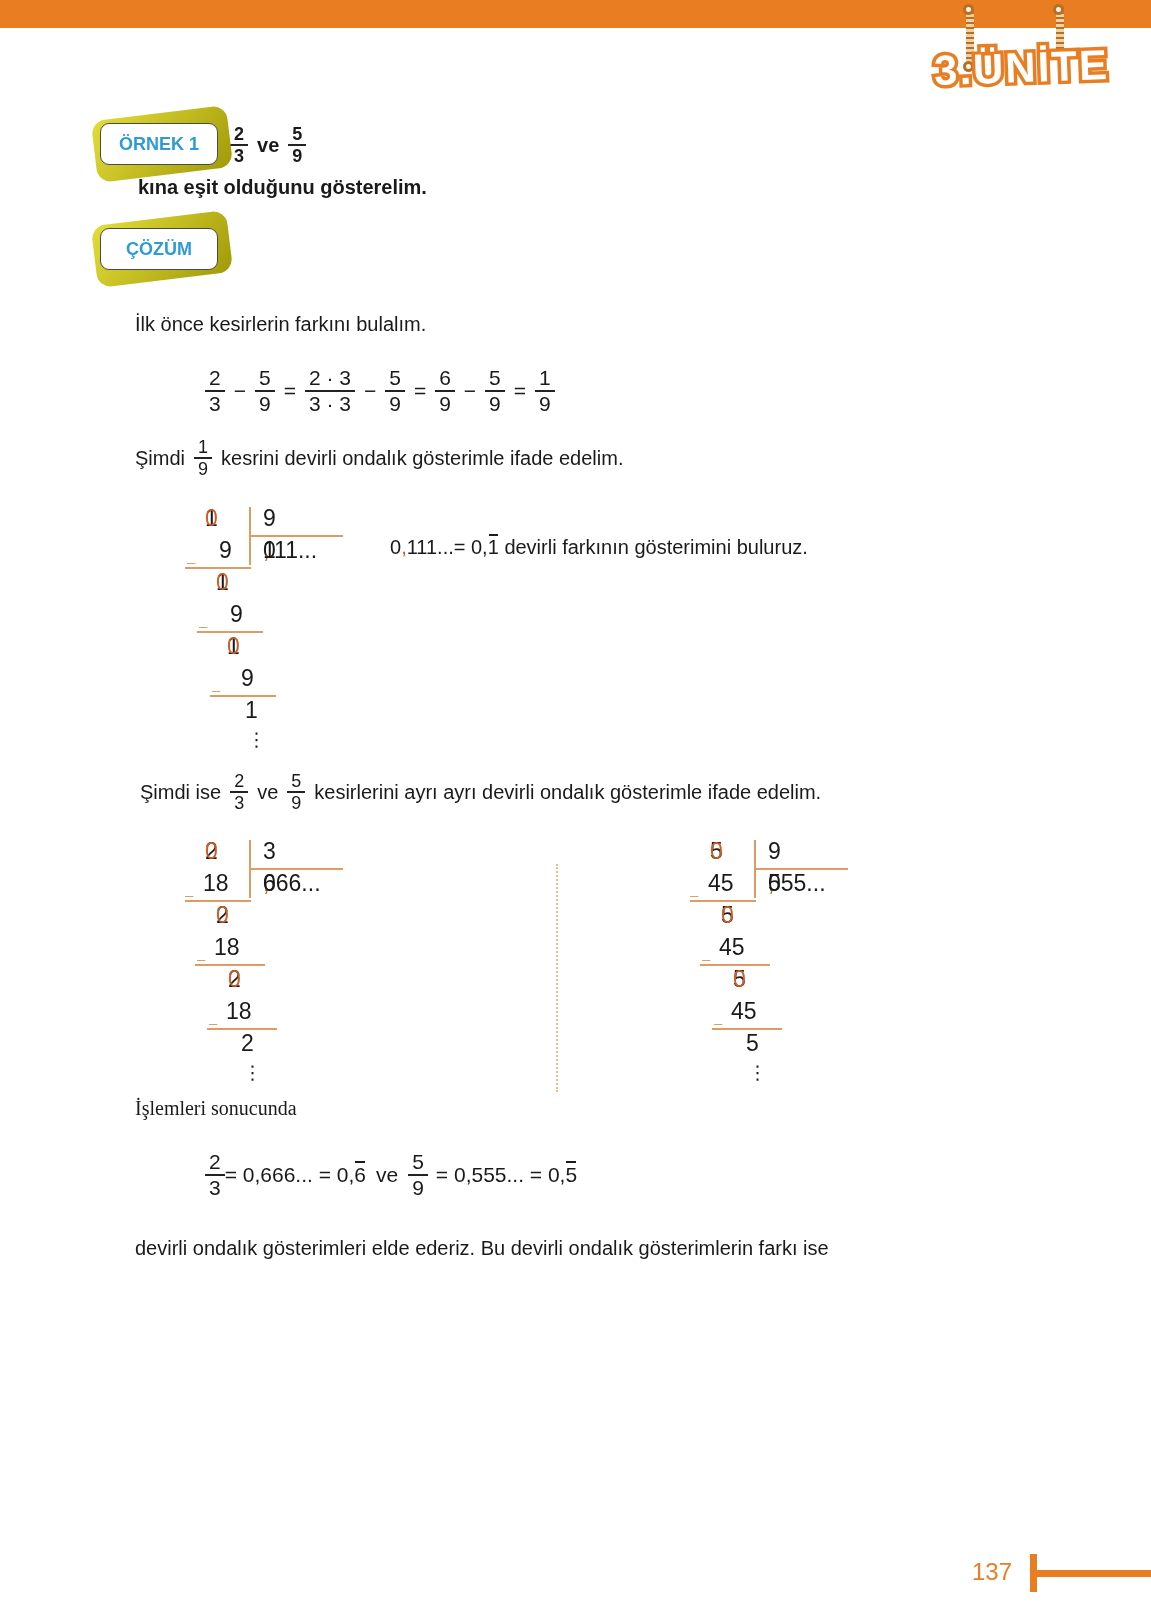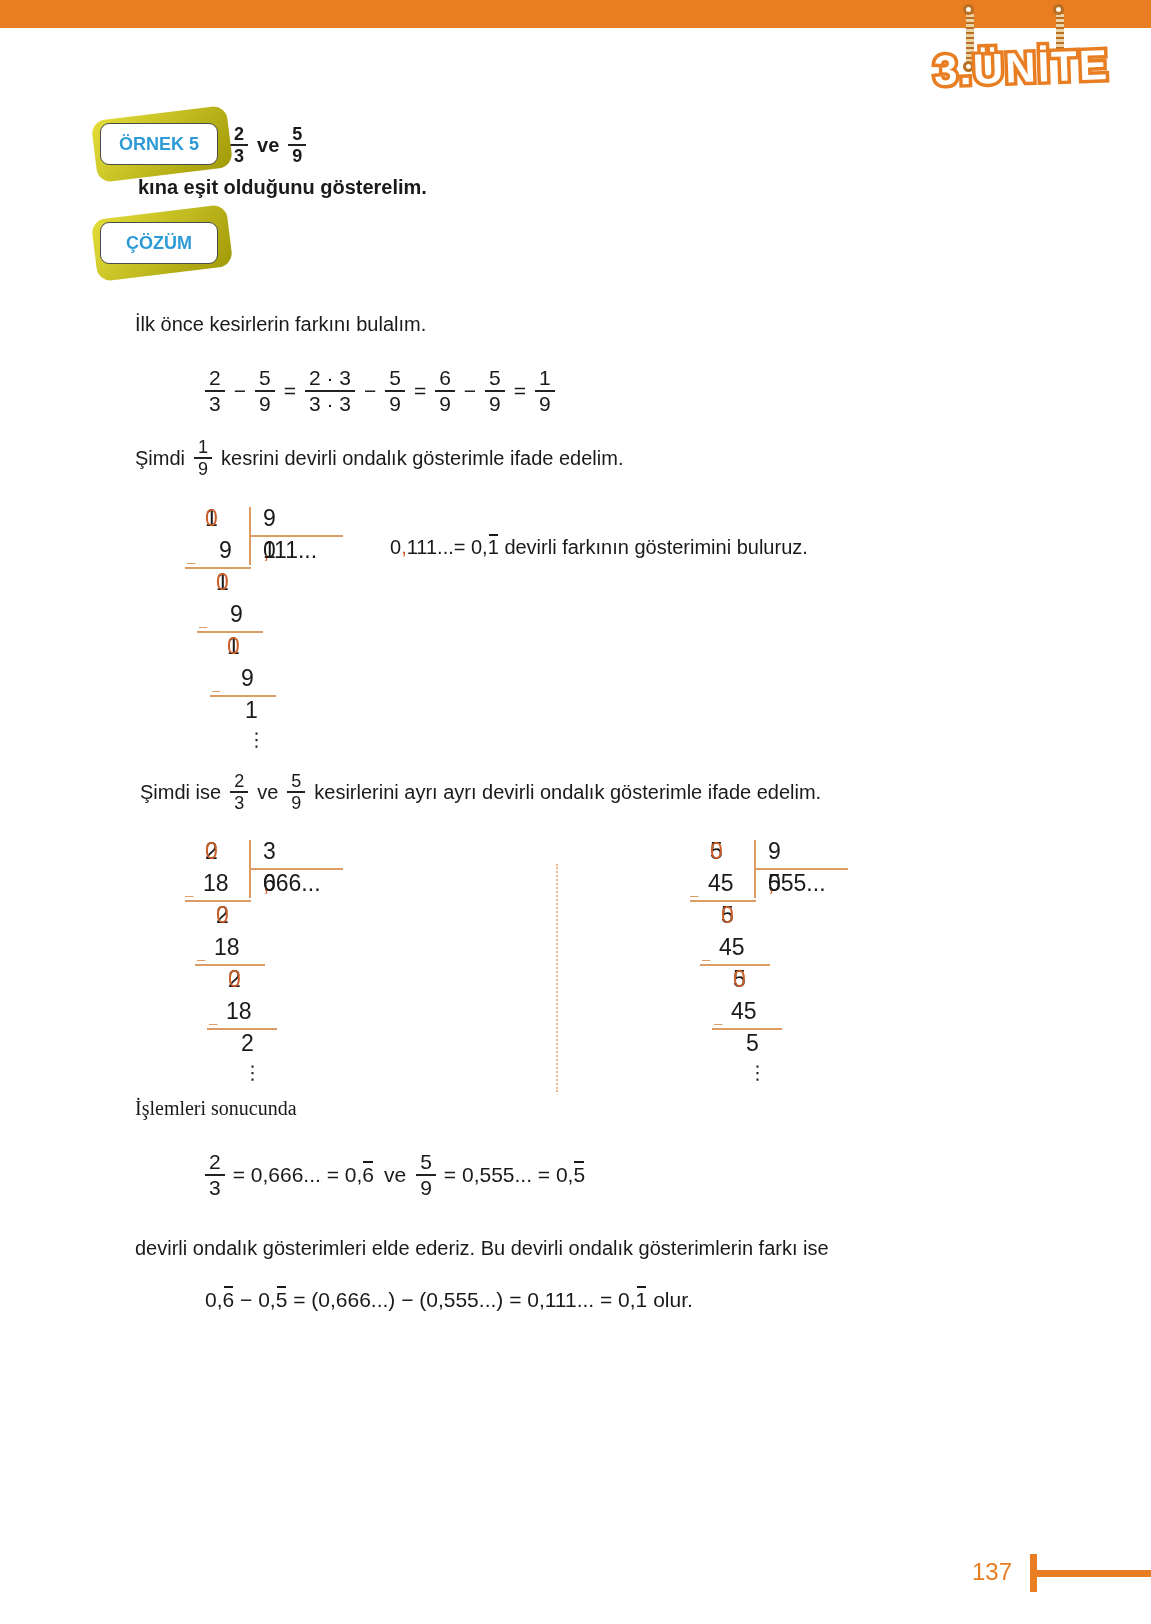--- a/index.html
+++ b/index.html
@@ -69,37 +69,37 @@
   <div class="spring" style="left:966px;top:12px;height:52px;">
     <div class="ring top"></div>
     <div class="ring bottom"></div>
   </div>
   <div class="spring" style="left:1056px;top:12px;height:48px;">
     <div class="ring top"></div>
   </div>
   <div class="unit-logo">3.ÜNİTE</div>
 
   <div class="badge" style="left:100px;top:123px;">
-    <div class="badge-inner">ÖRNEK 5</div>
+    <div class="badge-inner">ÖRNEK 1</div>
   </div>
 
   <div class="txt row" style="left:230px;top:124px;">
     <span class="frac small bold">
       <span class="fr-num">2</span>
       <span class="fr-den">3</span>
     </span>
     <span class="bold">ve</span>
     <span class="frac small bold">
       <span class="fr-num">5</span>
       <span class="fr-den">9</span>
     </span>
   </div>
   <div class="txt bold" style="left:138px;top:176px;">kına eşit olduğunu gösterelim.</div>
 
-  <div class="badge" style="left:100px;top:222px;padding-left:38px;">
+  <div class="badge" style="left:100px;top:228px;padding-left:38px;">
     <div class="badge-inner">ÇÖZÜM</div>
   </div>
 
   <div class="txt" style="left:135px;top:313px;">İlk önce kesirlerin farkını bulalım.</div>
 
   <div class="eq" style="left:205px;top:366px;">
     <span class="frac">
         <span class="fr-num">2</span>
         <span class="fr-den">3</span>
       </span>
@@ -267,36 +267,33 @@
     <span class="dots" style="left:58px;top:224px;">⋮</span>
   </div>
 
   <div class="txt" style="left:135px;top:1097px;font-family:Liberation Serif, serif;">İşlemleri sonucunda</div>
 
   <div class="eq" style="left:205px;top:1150px;">
     <span class="frac">
         <span class="fr-num">2</span>
         <span class="fr-den">3</span>
       </span>
-    <span style="margin-left:8px;">= 0,666... = 0,</span>
+    <span style="margin-left:0;">= 0,666... = 0,</span>
       <span class="ov">6</span>
     <span style="margin:0 10px;">ve</span>
     <span class="frac">
         <span class="fr-num">5</span>
         <span class="fr-den">9</span>
       </span>
     <span style="margin-left:8px;">= 0,555... = 0,</span>
       <span class="ov">5</span>
   </div>
 
   <div class="txt" style="left:135px;top:1237px;">devirli ondalık gösterimleri elde ederiz. Bu devirli ondalık gösterimlerin farkı ise</div>
 
-  <div class="eq" style="left:205px;top:1288px;display:block;">
-    <span>0,</span><span class="ov">6</span><span> − 0,</span><span class="ov">5</span><span> = (0,666...) − (0,555...) = 0,111... = 0,</span><span class="ov">1</span><span> olur.</span>
-  </div>
 
   <div class="txt" style="left:135px;top:1357px;line-height:40px;width:900px;">
   </div>
 
   <span class="pagenum">137</span>
   <div class="marker-v"></div>
   <div class="marker-h"></div>
 
 </div>
 

